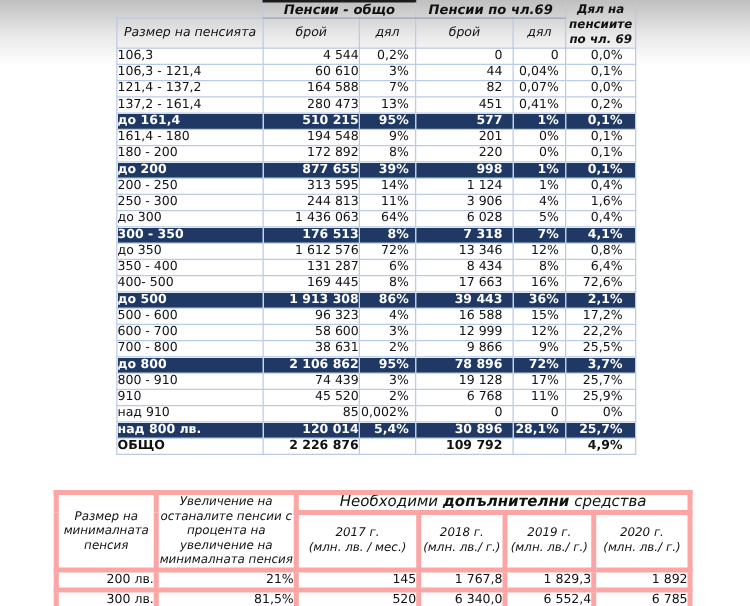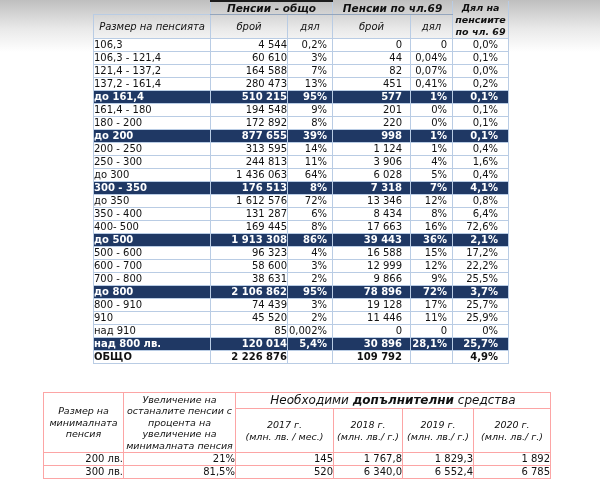--- a/index.html
+++ b/index.html
@@ -33,21 +33,21 @@
   #t1 tr.total td{font-weight:bold;}
   #t1 thead tr.r1{height:13px;}
   #t1 thead tr.r2{height:24px;}
 
   
   #t2-title{position:absolute;left:97px;top:373px;font-size:10.5px;font-weight:bold;white-space:nowrap;}
   #t2-title .link{color:#1b6cb5;text-decoration:underline;cursor:pointer;}
 
   
   #t2{position:absolute;left:43px;top:392px;width:507px;border-collapse:collapse;table-layout:fixed;}
-  #t2 th,#t2 td{border:1px solid #fca5a5;padding:0;overflow:hidden;}
+  #t2 th,#t2 td{border:4px solid #fca5a5;padding:0;overflow:hidden;}
   #t2 th{background:#fff;font-style:italic;font-weight:normal;font-size:9.5px;line-height:11.5px;
      text-align:center;vertical-align:middle;white-space:normal;}
   #t2 th.grp{font-size:12px;}
   #t2 th.grp .b{font-weight:bold;}
   #t2 thead tr.ra{height:16px;}
   #t2 thead tr.rb{height:44px;}
   #t2 tbody tr{height:13px;}
   #t2 tbody td{background:#fff;font-size:10px;line-height:12px;text-align:right;vertical-align:middle;white-space:nowrap;}
   #t2 .unit{font-size:9.5px;}
 </style>
@@ -247,21 +247,21 @@
           <td class="c1">74 439</td>
           <td class="c2">3%</td>
           <td class="c3">19 128</td>
           <td class="c4">17%</td>
           <td class="c5">25,7%</td>
         </tr>
         <tr class="normal">
           <td class="c0">910</td>
           <td class="c1">45 520</td>
           <td class="c2">2%</td>
-          <td class="c3">11 446</td>
+          <td class="c3">6 768</td>
           <td class="c4">11%</td>
           <td class="c5">25,9%</td>
         </tr>
         <tr class="normal">
           <td class="c0">над 910</td>
           <td class="c1">85</td>
           <td class="c2">0,002%</td>
           <td class="c3">0</td>
           <td class="c4">0</td>
           <td class="c5">0%</td>

